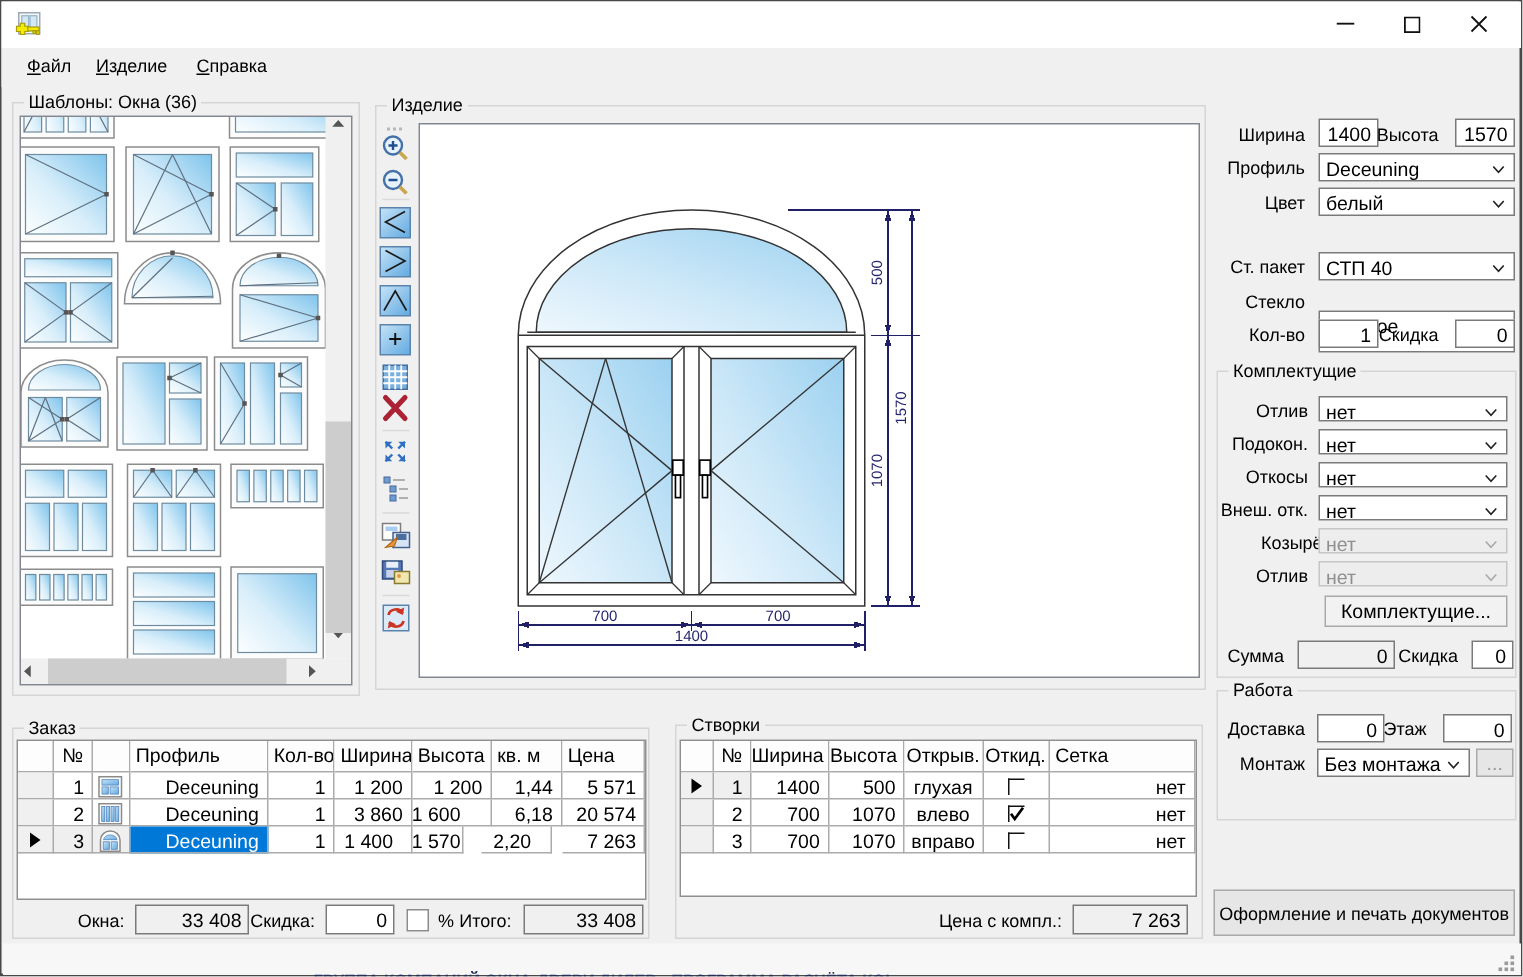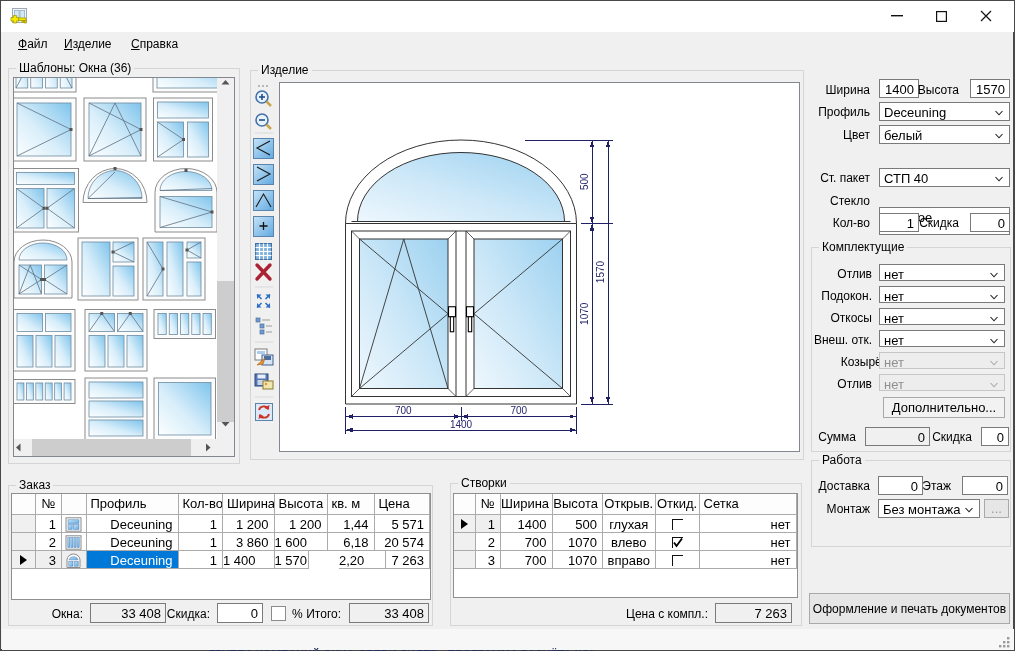--- a/index.html
+++ b/index.html
@@ -427,21 +427,21 @@
         <path d="M0.5 2 L4 5.8 L7.5 2" fill="none" stroke="#222" stroke-width="1.1"></path>
       </svg></div>
   <div class="lab" style="right:126px;top:354px">Козырёк</div>
   <div class="combo dis" style="left:878px;top:351px;width:126px;height:17px">нет<svg class="arr" viewBox="0 0 8 8">
         <path d="M0.5 2 L4 5.8 L7.5 2" fill="none" stroke="#aaa" stroke-width="1.1"></path>
       </svg></div>
   <div class="lab" style="right:141px;top:376px">Отлив</div>
   <div class="combo dis" style="left:878px;top:373px;width:126px;height:17px">нет<svg class="arr" viewBox="0 0 8 8">
         <path d="M0.5 2 L4 5.8 L7.5 2" fill="none" stroke="#aaa" stroke-width="1.1"></path>
       </svg></div>
-  <div class="btn" style="left:882px;top:396px;width:122px;height:21px;padding-top:2px;background:#f2f2f2">Дополнительно...</div>
+  <div class="btn" style="left:882px;top:396px;width:122px;height:21px;padding-top:2px;background:#f2f2f2">Комплектущие...</div>
   <div class="lab" style="right:157px;top:429px">Сумма</div>
   <div class="tb dis" style="left:864px;top:426px;width:65px;height:19px">0</div>
   <div class="lab" style="right:41px;top:429px">Скидка</div>
   <div class="tb" style="left:980px;top:426px;width:28px;height:19px">0</div>
 
   <div class="lab" style="right:143px;top:478px">Доставка</div>
   <div class="tb" style="left:877px;top:475px;width:45px;height:19px">0</div>
   <div class="lab" style="right:62px;top:478px">Этаж</div>
   <div class="tb" style="left:961px;top:475px;width:46px;height:19px">0</div>
   <div class="lab" style="right:143px;top:501px">Монтаж</div>
@@ -499,23 +499,23 @@
 <div class="gc" style="left:11px;top:550px;width:24px;height:18px;text-align:center;padding:2px 0 0 0;background:#f0f0f0;line-height:12px;"><span style="display:inline-block;width:0;height:0;border-left:7px solid #000;border-top:5px solid transparent;border-bottom:5px solid transparent;margin-top:2px"></span></div>
 <div class="gc" style="left:35px;top:550px;width:26px;height:18px;text-align:right;padding:2px 5px 0 0;background:#efefef;">3</div>
 <div class="gc" style="left:61px;top:550px;width:24.5px;height:18px;text-align:center;padding:2px 0 0 0;background:#efefef;line-height:10px;"><svg width="17" height="15" viewBox="0 0 17 15" style="margin-top:0px">
         <path d="M2 14.5 L2 7 A6.5 6 0 0 1 15 7 L15 14.5 Z" fill="#fdfdfd" stroke="#8a8a8a" stroke-width="1"></path>
         <path d="M4 6.8 A4.6 4 0 0 1 13 6.8 Z" fill="url(#iconblue)" stroke="#4d7fb8" stroke-width="0.5"></path>
         <rect x="3.8" y="8.2" width="4.1" height="5" fill="url(#iconblue)" stroke="#4d7fb8" stroke-width="0.5"></rect>
         <rect x="9.1" y="8.2" width="4.1" height="5" fill="url(#iconblue)" stroke="#4d7fb8" stroke-width="0.5"></rect>
       </svg></div>
 <div class="gc" style="left:85.5px;top:550px;width:92.0px;height:18px;text-align:right;padding:2px 5px 0 0;background:#0078d7;color:#fff;">Deceuning</div>
 <div class="gc" style="left:177.5px;top:550px;width:44.5px;height:18px;text-align:right;padding:2px 5px 0 0;">1</div>
-<div class="gc" style="left:222px;top:550px;width:51.5px;height:18px;text-align:left;padding:2px 5px 0 0;">1 400</div>
+<div class="gc" style="left:222px;top:550px;width:51.5px;height:18px;text-align:center;padding:2px 5px 0 0;">1 400</div>
 <div class="gc" style="left:273.5px;top:550px;width:34px;height:18px;text-align:right;padding:2px 5px 0 0;">1 570</div>
-<div class="gc" style="left:338px;top:550px;width:47.0px;height:18px;text-align:left;padding:2px 5px 0 0;">2,20</div>
+<div class="gc" style="left:320px;top:550px;width:47.0px;height:18px;text-align:center;padding:2px 5px 0 0;">2,20</div>
 <div class="gc" style="left:373.5px;top:550px;width:55.5px;height:18px;text-align:right;padding:2px 5px 0 0;">7 263</div>
 <div class="grid" style="left:451.5px;top:492px;width:345.0px;height:105px"></div>
 <div class="gc" style="left:452.5px;top:493px;width:22.0px;height:21px;text-align:left;padding:2px 0 0 4px;background:#fdfdfd;"></div>
 <div class="gc" style="left:474.5px;top:493px;width:25.5px;height:21px;text-align:center;padding:2px 0 0 0;background:#fdfdfd;">№</div>
 <div class="gc" style="left:500px;top:493px;width:51.5px;height:21px;text-align:right;padding:2px 4px 0 0;background:#fdfdfd;">Ширина</div>
 <div class="gc" style="left:551.5px;top:493px;width:50.5px;height:21px;text-align:right;padding:2px 4px 0 0;background:#fdfdfd;">Высота</div>
 <div class="gc" style="left:602px;top:493px;width:52.5px;height:21px;text-align:center;padding:2px 0 0 0;background:#fdfdfd;">Открыв.</div>
 <div class="gc" style="left:654.5px;top:493px;width:44.0px;height:21px;text-align:center;padding:2px 0 0 0;background:#fdfdfd;">Откид.</div>
 <div class="gc" style="left:698.5px;top:493px;width:97.0px;height:21px;text-align:left;padding:2px 0 0 4px;background:#fdfdfd;">Сетка</div>
 <div class="gc" style="left:452.5px;top:514px;width:22.0px;height:18px;text-align:center;padding:2px 0 0 0;background:#f0f0f0;line-height:12px;"><span style="display:inline-block;width:0;height:0;border-left:7px solid #000;border-top:5px solid transparent;border-bottom:5px solid transparent;margin-top:2px"></span></div>

